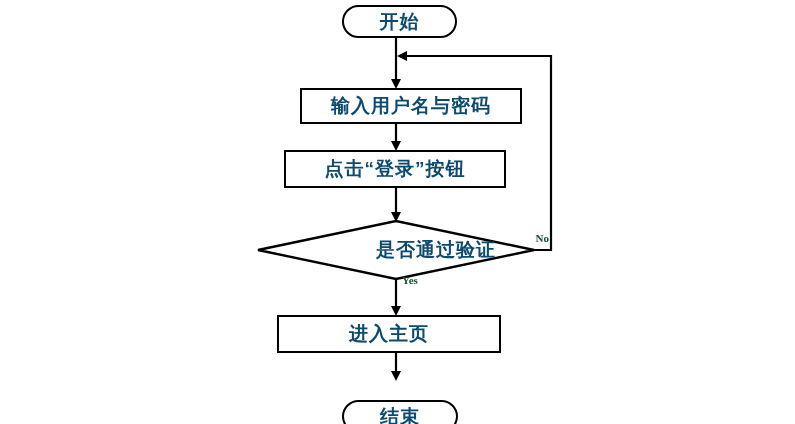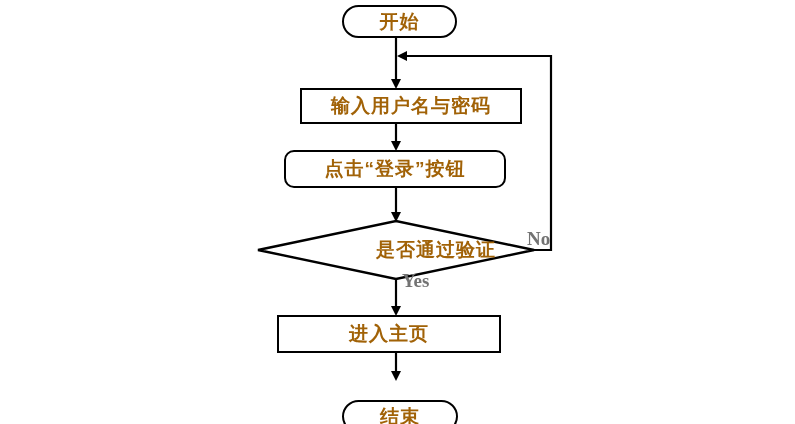--- a/index.html
+++ b/index.html
@@ -27,50 +27,50 @@
     box-sizing: border-box;
     background: #ffffff;
     border: 2.5px solid #000000;
     display: flex;
     align-items: center;
     justify-content: center;
   }
   .node-label {
     font-weight: 700;
     font-size: 19px;
-    color: #a16207;
+    color: #0c4a6e;
     letter-spacing: 1px;
     white-space: nowrap;
   }
   .terminator {
     border-radius: 17px;
   }
   .node-start { left: 342px; top: 5px;  width: 115px; height: 33px; }
   .node-end   { left: 342px; top: 400px; width: 116px; height: 33px; }
   .node-input { left: 300px; top: 88px;  width: 222px; height: 36px; }
-  .node-click { left: 284px; top: 150px; width: 222px; height: 38px; border-radius: 10px; }
+  .node-click { left: 284px; top: 150px; width: 222px; height: 38px; }
   .node-home  { left: 277px; top: 315px; width: 224px; height: 38px; }
   .decision-label-box {
     position: absolute;
     left: 296px;
     top: 237px;
     width: 200px;
     height: 26px;
     display: flex;
     align-items: center;
     justify-content: flex-end;
     background: transparent;
     border: none;
   }
   .edge-label {
     position: absolute;
     font-family: "Liberation Serif", serif;
     font-weight: 700;
-    font-size: 19px;
-    color: #737373;
+    font-size: 11px;
+    color: #14532d;
     line-height: 17px;
     white-space: nowrap;
   }
   .edge-label-yes { left: 402px; top: 272px; }
   .edge-label-no  { left: 527px; top: 230px; width: 22px; text-align: right; }
 </style>
 </head>
 <body>
 
 <div class="canvas">

